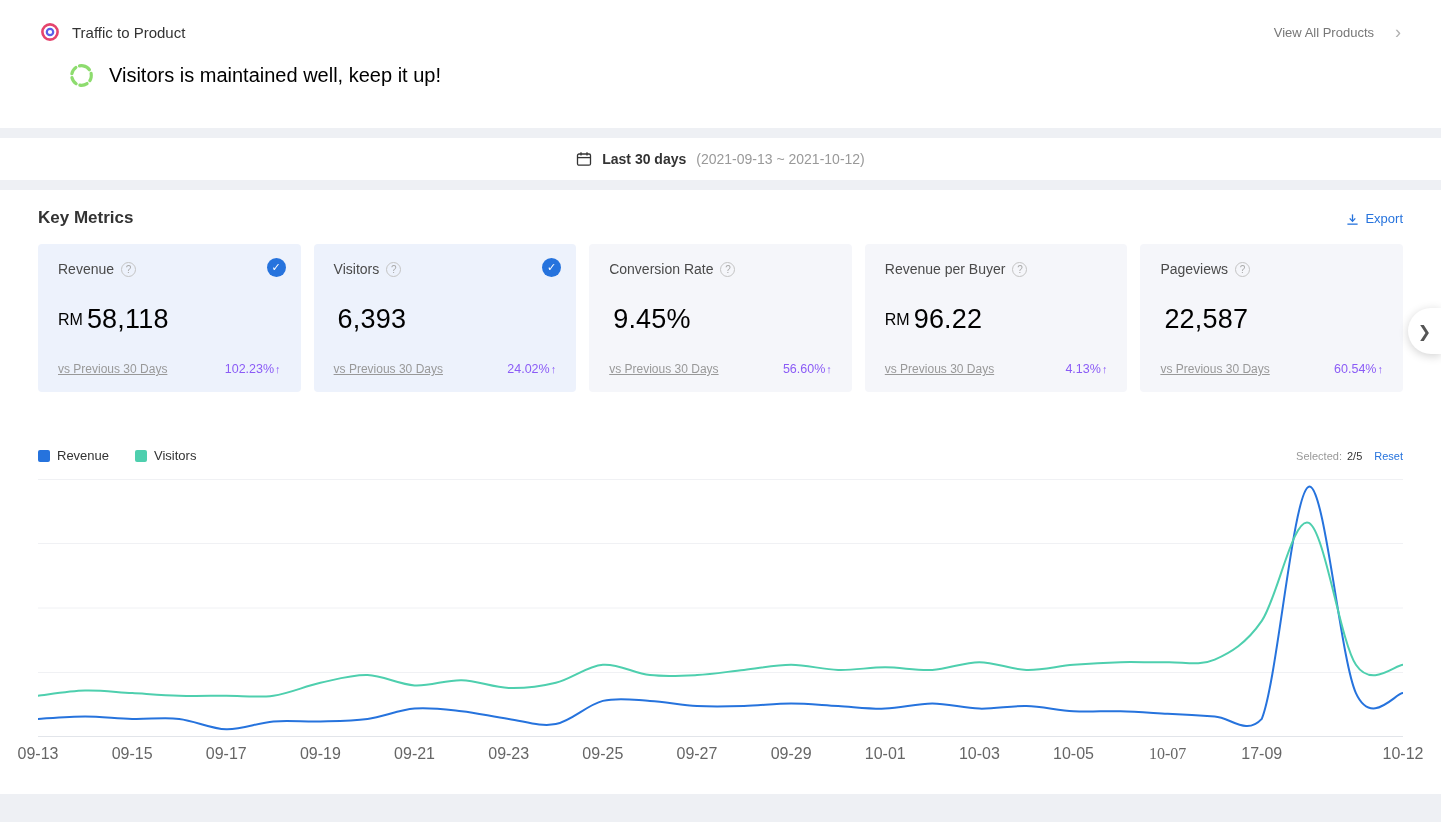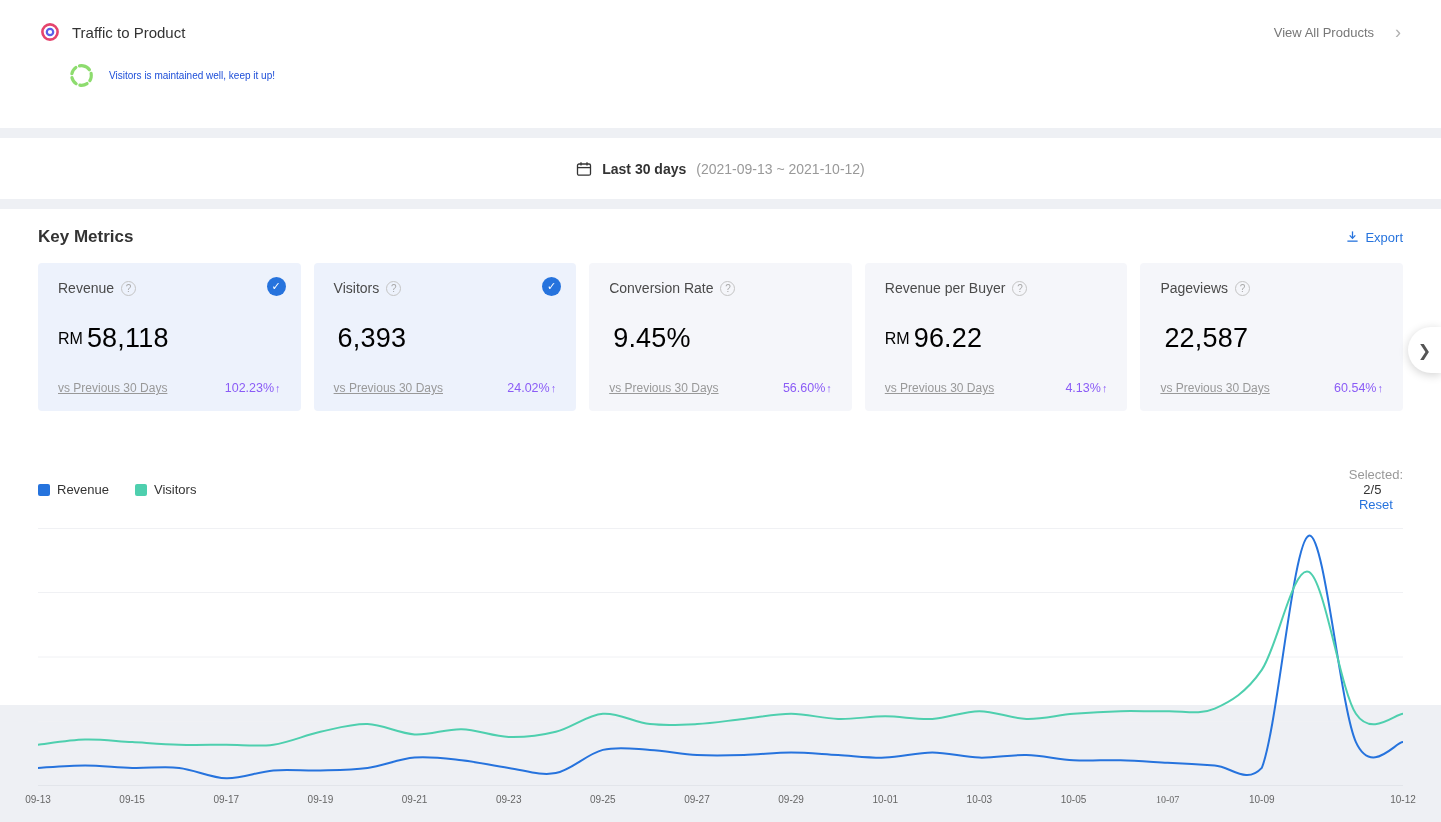--- a/index.html
+++ b/index.html
@@ -12,32 +12,32 @@
   .panel { background:#fff; }
 
   
   .top-banner { height:128px; padding:22px 40px 0 40px; }
   .banner-row1 { display:flex; align-items:center; justify-content:space-between; }
   .banner-title-wrap { display:flex; align-items:center; gap:12px; }
   .banner-title { font-size:15px; color:#333; }
   .view-all { display:flex; align-items:center; gap:21px; color:#777; font-size:13px; cursor:pointer; }
   .view-all .chev { color:#b0b0b0; font-size:18px; line-height:1; }
   .banner-row2 { display:flex; align-items:center; gap:14px; margin-top:20px; margin-left:28px; }
-  .status-text { font-size:10px; color:#1d4ed8; }
-
-  
-  .date-bar { height:61px; margin-top:10px; display:flex; align-items:center; justify-content:center; gap:10px; cursor:pointer; }
+  .status-text { font-size:20px; color:#000000; }
+
+  
+  .date-bar { height:42px; margin-top:10px; display:flex; align-items:center; justify-content:center; gap:10px; cursor:pointer; }
   .date-range-label { font-size:14px; font-weight:bold; color:#333; }
   .date-range-dates { font-size:14px; color:#999; }
 
   
-  .metrics-section { height:496px; margin-top:10px; padding:18px 38px 26px 38px; position:relative; }
+  .metrics-section { height:604px; margin-top:10px; padding:18px 38px 26px 38px; position:relative; }
   .metrics-header { display:flex; align-items:center; justify-content:space-between; }
   .metrics-title { font-size:17px; font-weight:bold; color:#333; }
-  .export-btn { display:flex; align-items:flex-start; gap:6px; color:#2673dd; font-size:13px; cursor:pointer; }
+  .export-btn { display:flex; align-items:flex-end; gap:6px; color:#2673dd; font-size:13px; cursor:pointer; }
 
   .cards-row { display:flex; gap:13px; margin-top:16px; }
   .card {
     flex:1; height:148px; border-radius:4px; background:#f5f6fa;
     padding:17px 20px 16px 20px; position:relative; cursor:pointer;
     display:flex; flex-direction:column; justify-content:space-between;
   }
   .card--selected { background:#edf2fc; }
   .card-title-row { display:flex; align-items:center; gap:7px; }
   .card-title { font-size:14px; color:#4a4a4a; }
@@ -65,31 +65,31 @@
     display:flex; align-items:center; justify-content:center;
     color:#555; font-size:16px; cursor:pointer;
   }
 
   
   .legend-row { display:flex; align-items:center; justify-content:space-between; margin-top:56px; }
   .legend-items { display:flex; align-items:center; gap:26px; }
   .legend-item { display:flex; align-items:center; gap:7px; cursor:pointer; }
   .legend-swatch { width:12px; height:12px; border-radius:2px; display:inline-block; }
   .legend-label { font-size:13px; color:#333; }
-  .selected-info { display:flex; align-items:center; font-size:13px;flex-direction:column; }
+  .selected-info { display:flex; align-items:center; font-size:11px; }
   .selected-info .sel-label { color:#999; }
   .selected-info .sel-count { color:#333; margin:0 12px 0 5px; }
   .selected-info .reset { color:#2673dd; cursor:pointer; }
 
   .chart-wrap { margin-top:16px; position:relative; }
   #chart-svg { display:block; width:100%; height:258px; }
   .x-labels { position:relative; height:16px; margin-top:8px; }
   .x-labels span {
     position:absolute; top:0; transform:translateX(-50%);
-    font-size:10px; color:#666; white-space:nowrap;
+    font-size:16px; color:#666; white-space:nowrap;
   }
 </style>
 </head>
 <body>
 
 <div class="panel top-banner">
   <div class="banner-row1">
     <div class="banner-title-wrap">
       <span style="display:inline-flex;">
         <svg width="20" height="20" viewBox="0 0 20 20">
@@ -277,17 +277,17 @@
         <span style="left: 20.6897%;">09-19</span>
         <span style="left: 27.5862%;">09-21</span>
         <span style="left: 34.4828%;">09-23</span>
         <span style="left: 41.3793%;">09-25</span>
         <span style="left: 48.2759%;">09-27</span>
         <span style="left: 55.1724%;">09-29</span>
         <span style="left: 62.069%;">10-01</span>
         <span style="left: 68.9655%;">10-03</span>
         <span style="left: 75.8621%;">10-05</span>
         <span style="left: 82.7586%; font-family: Liberation Serif, serif;">10-07</span>
-        <span style="left: 89.6552%;">10-09</span>
+        <span style="left: 89.6552%;">17-09</span>
         <span style="left: 100%;">10-12</span>
       </div>
   </div>
 </div>
 
 </body></html>

